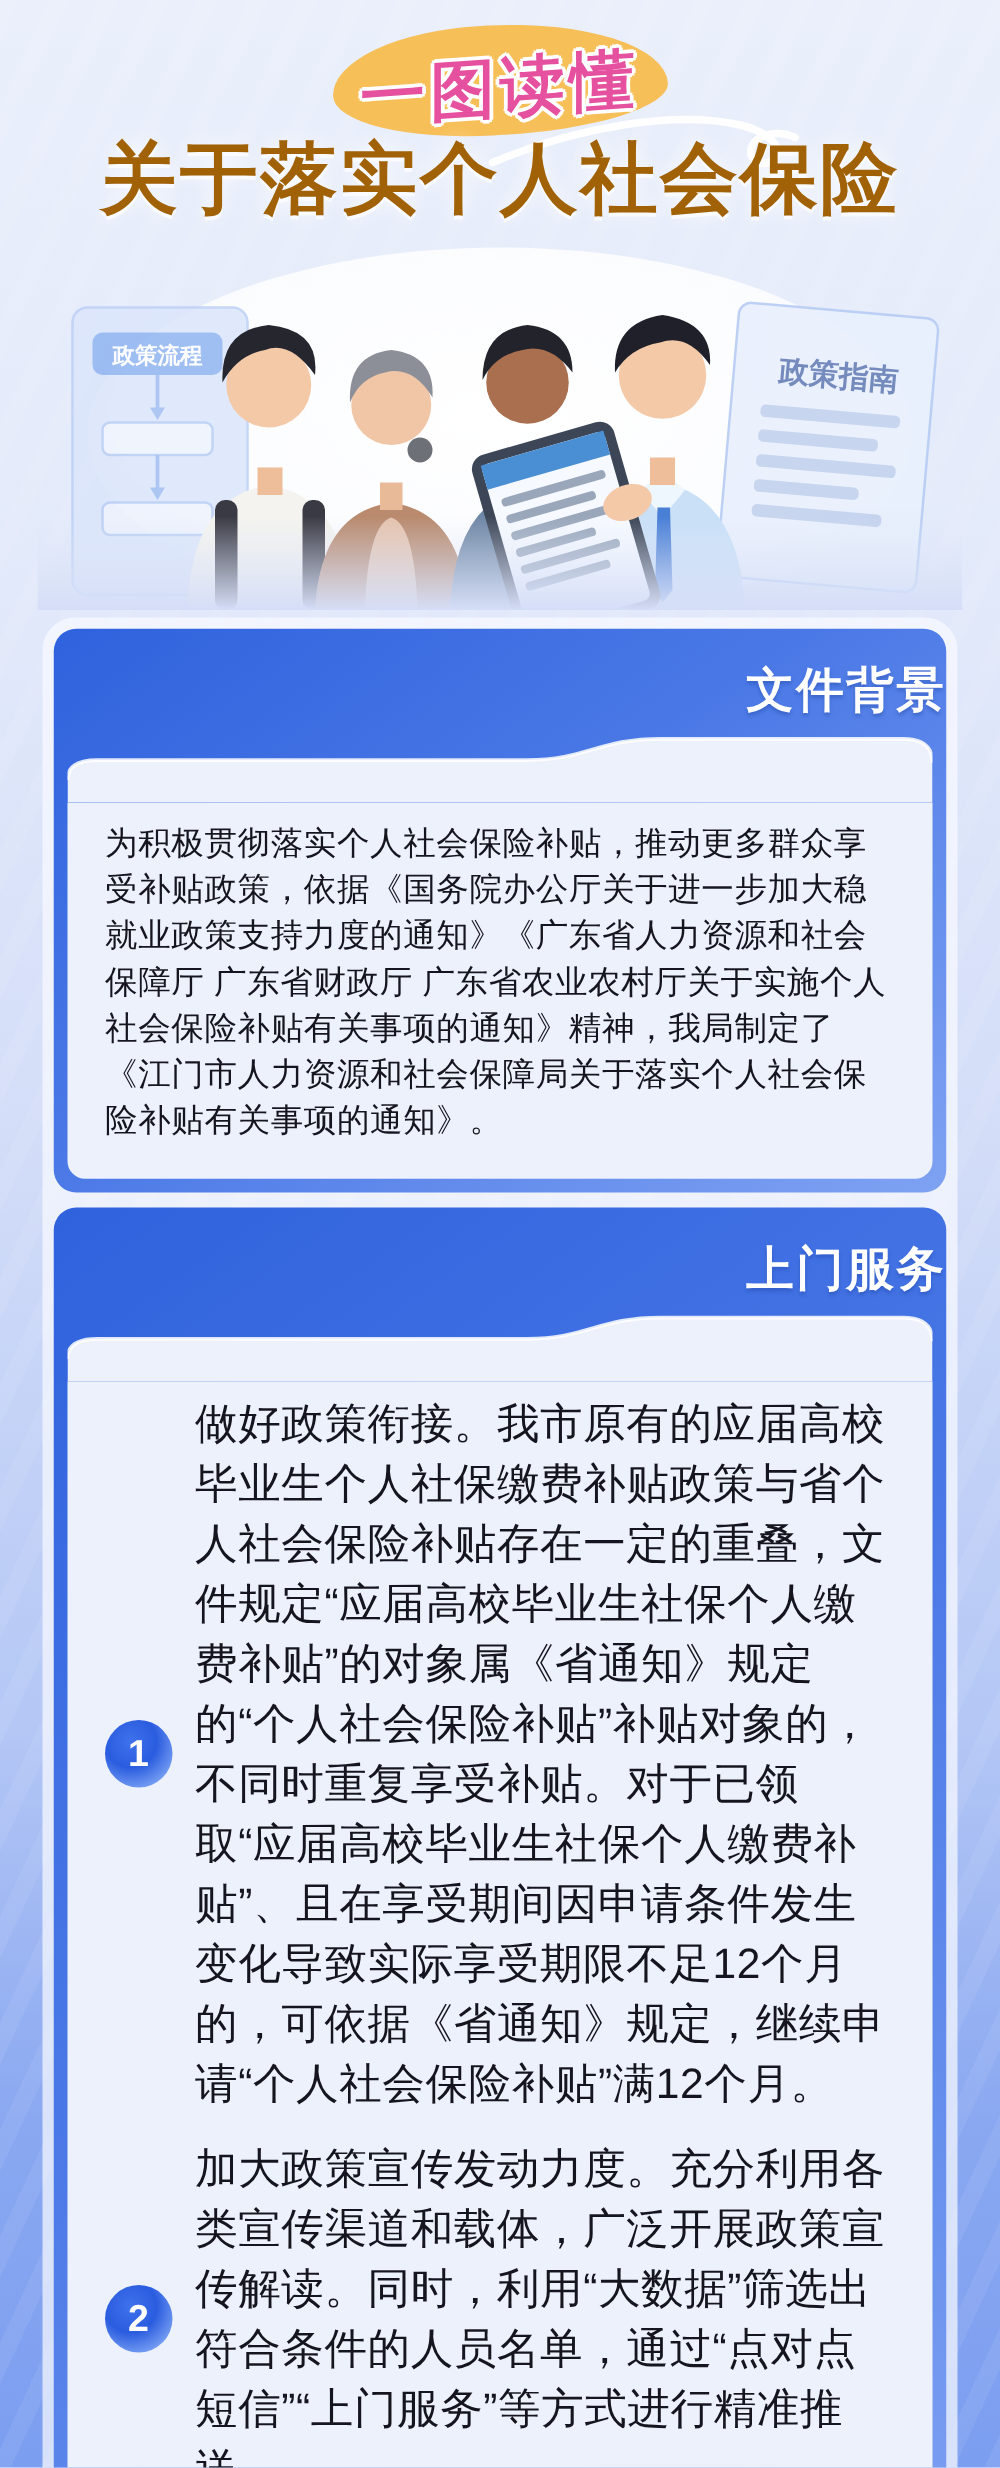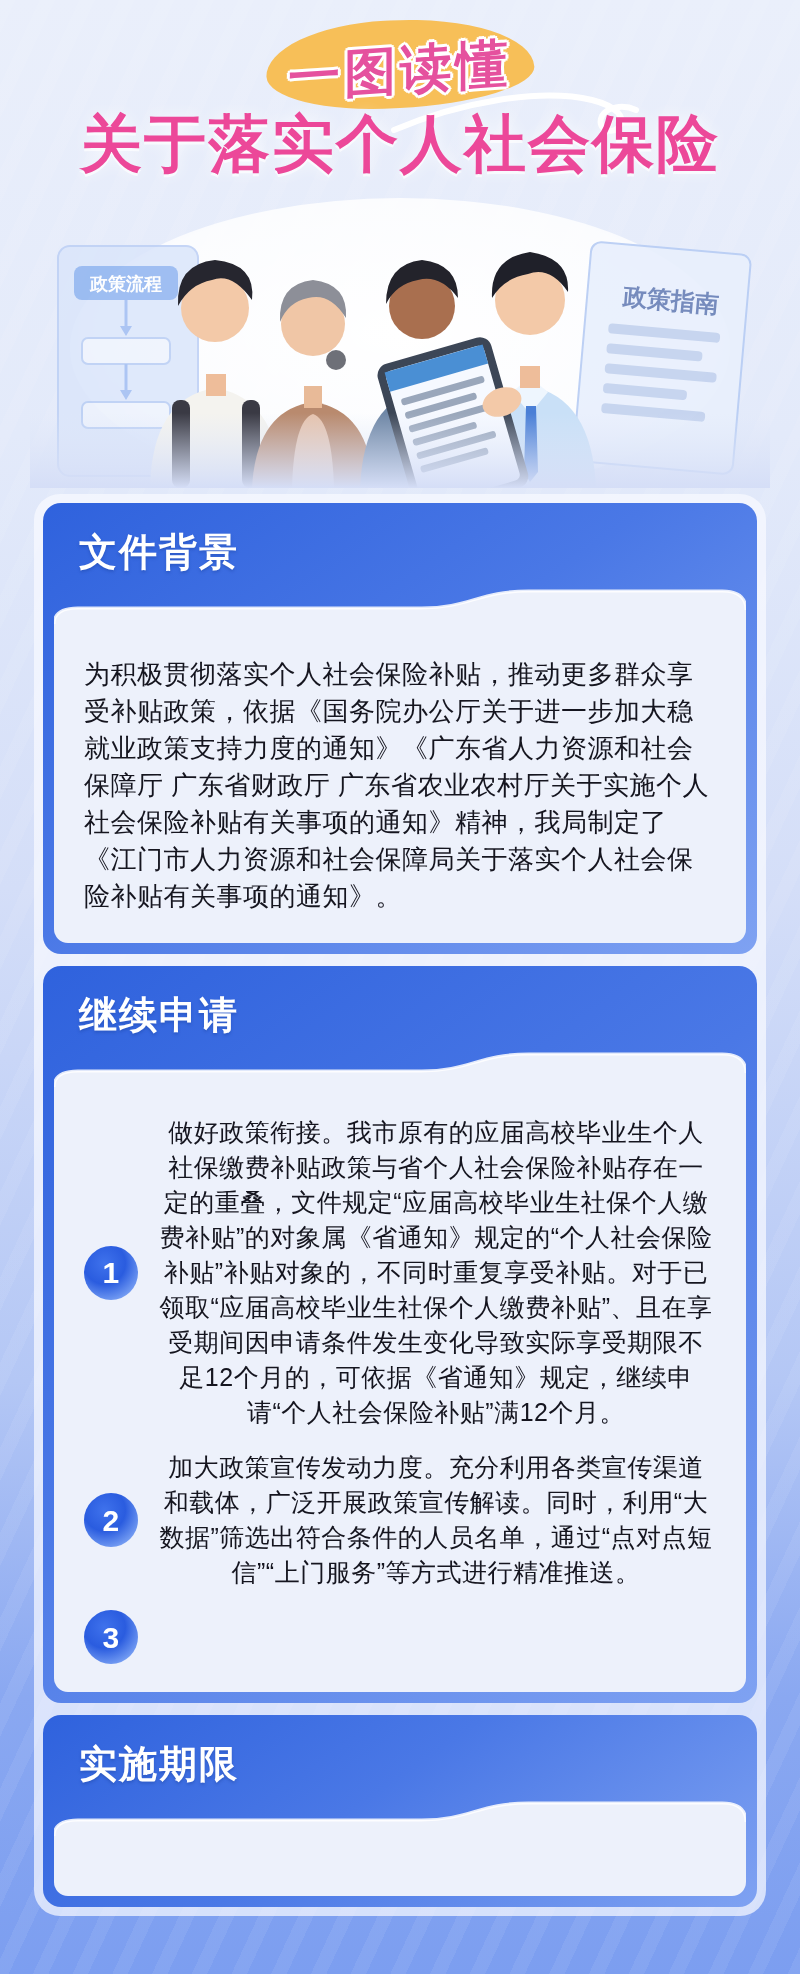--- a/index.html
+++ b/index.html
@@ -25,57 +25,57 @@
     position:relative; display:inline-block; margin-top:14px;
     font-size:52px; font-weight:900; letter-spacing:4px; color:#e5519e;
     transform:rotate(-4deg) skewX(-4deg);
     text-shadow:3px 0 0 #fff,-3px 0 0 #fff,0 3px 0 #fff,0 -3px 0 #fff,2px 2px 0 #fff,-2px -2px 0 #fff,2px -2px 0 #fff,-2px 2px 0 #fff;
   }
   .swoosh{ position:absolute; left:390px; top:84px; width:250px; height:56px; }
 
   
   .main-title{
     position:relative; text-align:center; margin-top:2px;
-    font-size:62px; line-height:1.1; font-weight:900; letter-spacing:2px; color:#ec4899;
+    font-size:62px; line-height:1.1; font-weight:900; letter-spacing:2px; color:#a16207;
     text-shadow:0 3px 0 rgba(255,255,255,.65), 0 0 16px rgba(255,255,255,.8);
   }
 
   
   .illu-wrap{ position:relative; width:740px; margin:10px auto 0; height:300px; }
   .illu-wrap svg{ display:block; }
 
   
   .panel{
     position:relative; margin:6px 34px 0; padding:9px;
     background:rgba(248,250,255,.72); border-radius:26px;
   }
   .card{
     position:relative; border-radius:18px; overflow:hidden; margin-bottom:12px;
     background:linear-gradient(145deg,#2f62dd 0%,#4a78e6 45%,#7fa2f2 100%);
   }
   .card:last-child{ margin-bottom:0; }
-  .card-head{ padding:24px 12px 10px 36px; }
+  .card-head{ padding:24px 0 10px 36px;text-align:right; }
   .card-head h2{
     color:#fff; font-size:38px; font-weight:900; letter-spacing:2px;
     text-shadow:0 2px 3px rgba(22,60,150,.35);
   }
   .wave{ display:block; width:calc(100% - 22px); height:54px; margin:0 11px; }
   .card-body{
     margin:0 11px 11px; background:#edf1fb; border-radius:0 0 14px 14px;
     padding:14px 30px 28px; color:#15151f; font-size:26px; line-height:37px; letter-spacing:.5px;
   }
   .card-body.tight{ padding-top:10px; }
   .item{ display:flex; align-items:center; gap:18px; margin-bottom:20px; }
   .item:last-child{ margin-bottom:0; }
   .num{
     flex:0 0 54px; width:54px; height:54px; border-radius:50%;
     background:radial-gradient(circle at 38% 32%, #3f72ec 0%, #2a5cdf 42%, #6f98f1 75%, #c6d7fa 100%);
     color:#fff; font-size:30px; font-weight:900; display:flex; align-items:center; justify-content:center;
   }
-  .item-text{ flex:1; font-size:25px; line-height:35px;text-align:center; }
+  .item-text{ flex:1; font-size:34px; line-height:48px; }
   .center-body{ text-align:center; }
 </style>
 </head>
 <body>
 
 <div class="stage">
 
   <div class="badge-wrap">
     <div class="badge-blob"></div>
     <div class="badge-text">一图读懂</div>
@@ -190,21 +190,21 @@
       </div>
       <svg class="wave" viewBox="0 0 700 54" preserveAspectRatio="none">
         <path d="M0,54 L0,36 Q0,20 24,20 L372,20 C420,20 430,3 480,3 L676,3 Q700,3 700,22 L700,54 Z" fill="#edf1fb"></path>
         <path d="M0,36 Q0,20 24,20 L372,20 C420,20 430,3 480,3 L676,3 Q700,3 700,22" fill="none" stroke="#ffffff" stroke-width="3" opacity=".85"></path>
       </svg>
       <div class="card-body">为积极贯彻落实个人社会保险补贴，推动更多群众享受补贴政策，依据《国务院办公厅关于进一步加大稳就业政策支持力度的通知》《广东省人力资源和社会保障厅 广东省财政厅 广东省农业农村厅关于实施个人社会保险补贴有关事项的通知》精神，我局制定了《江门市人力资源和社会保障局关于落实个人社会保险补贴有关事项的通知》。</div>
     </section>
 
     <section class="card">
       <div class="card-head">
-        <h2>继续申请</h2>
+        <h2>上门服务</h2>
       </div>
       <svg class="wave" viewBox="0 0 700 54" preserveAspectRatio="none">
         <path d="M0,54 L0,36 Q0,20 24,20 L372,20 C420,20 430,3 480,3 L676,3 Q700,3 700,22 L700,54 Z" fill="#edf1fb"></path>
         <path d="M0,36 Q0,20 24,20 L372,20 C420,20 430,3 480,3 L676,3 Q700,3 700,22" fill="none" stroke="#ffffff" stroke-width="3" opacity=".85"></path>
       </svg>
       <div class="card-body tight">
         <div class="item">
           <div class="num">1</div>
           <div class="item-text">做好政策衔接。我市原有的应届高校毕业生个人社保缴费补贴政策与省个人社会保险补贴存在一定的重叠，文件规定“应届高校毕业生社保个人缴费补贴”的对象属《省通知》规定的“个人社会保险补贴”补贴对象的，不同时重复享受补贴。对于已领取“应届高校毕业生社保个人缴费补贴”、且在享受期间因申请条件发生变化导致实际享受期限不足12个月的，可依据《省通知》规定，继续申请“个人社会保险补贴”满12个月。</div>
         </div>

